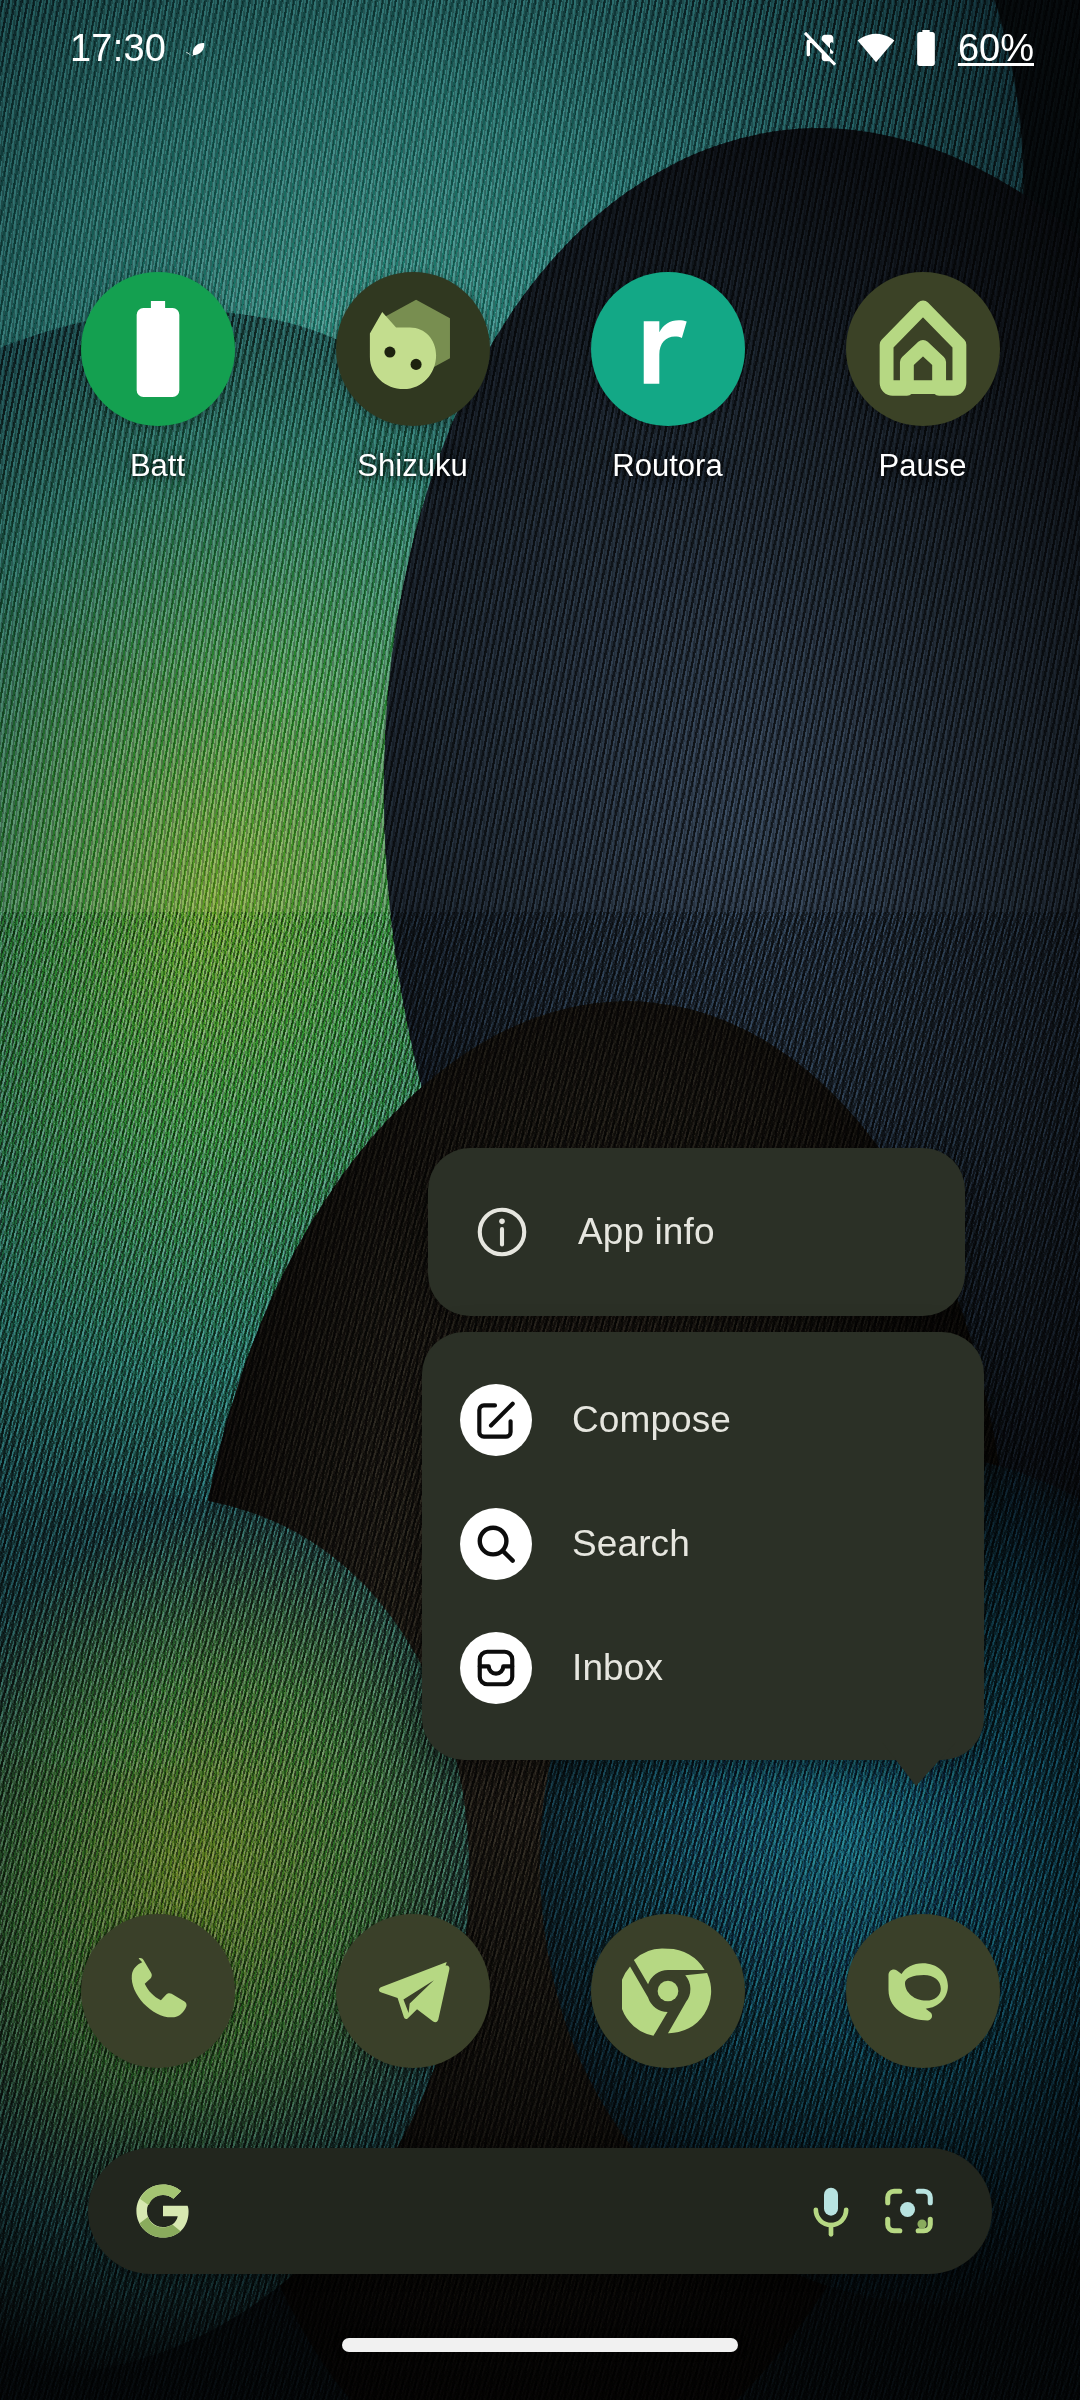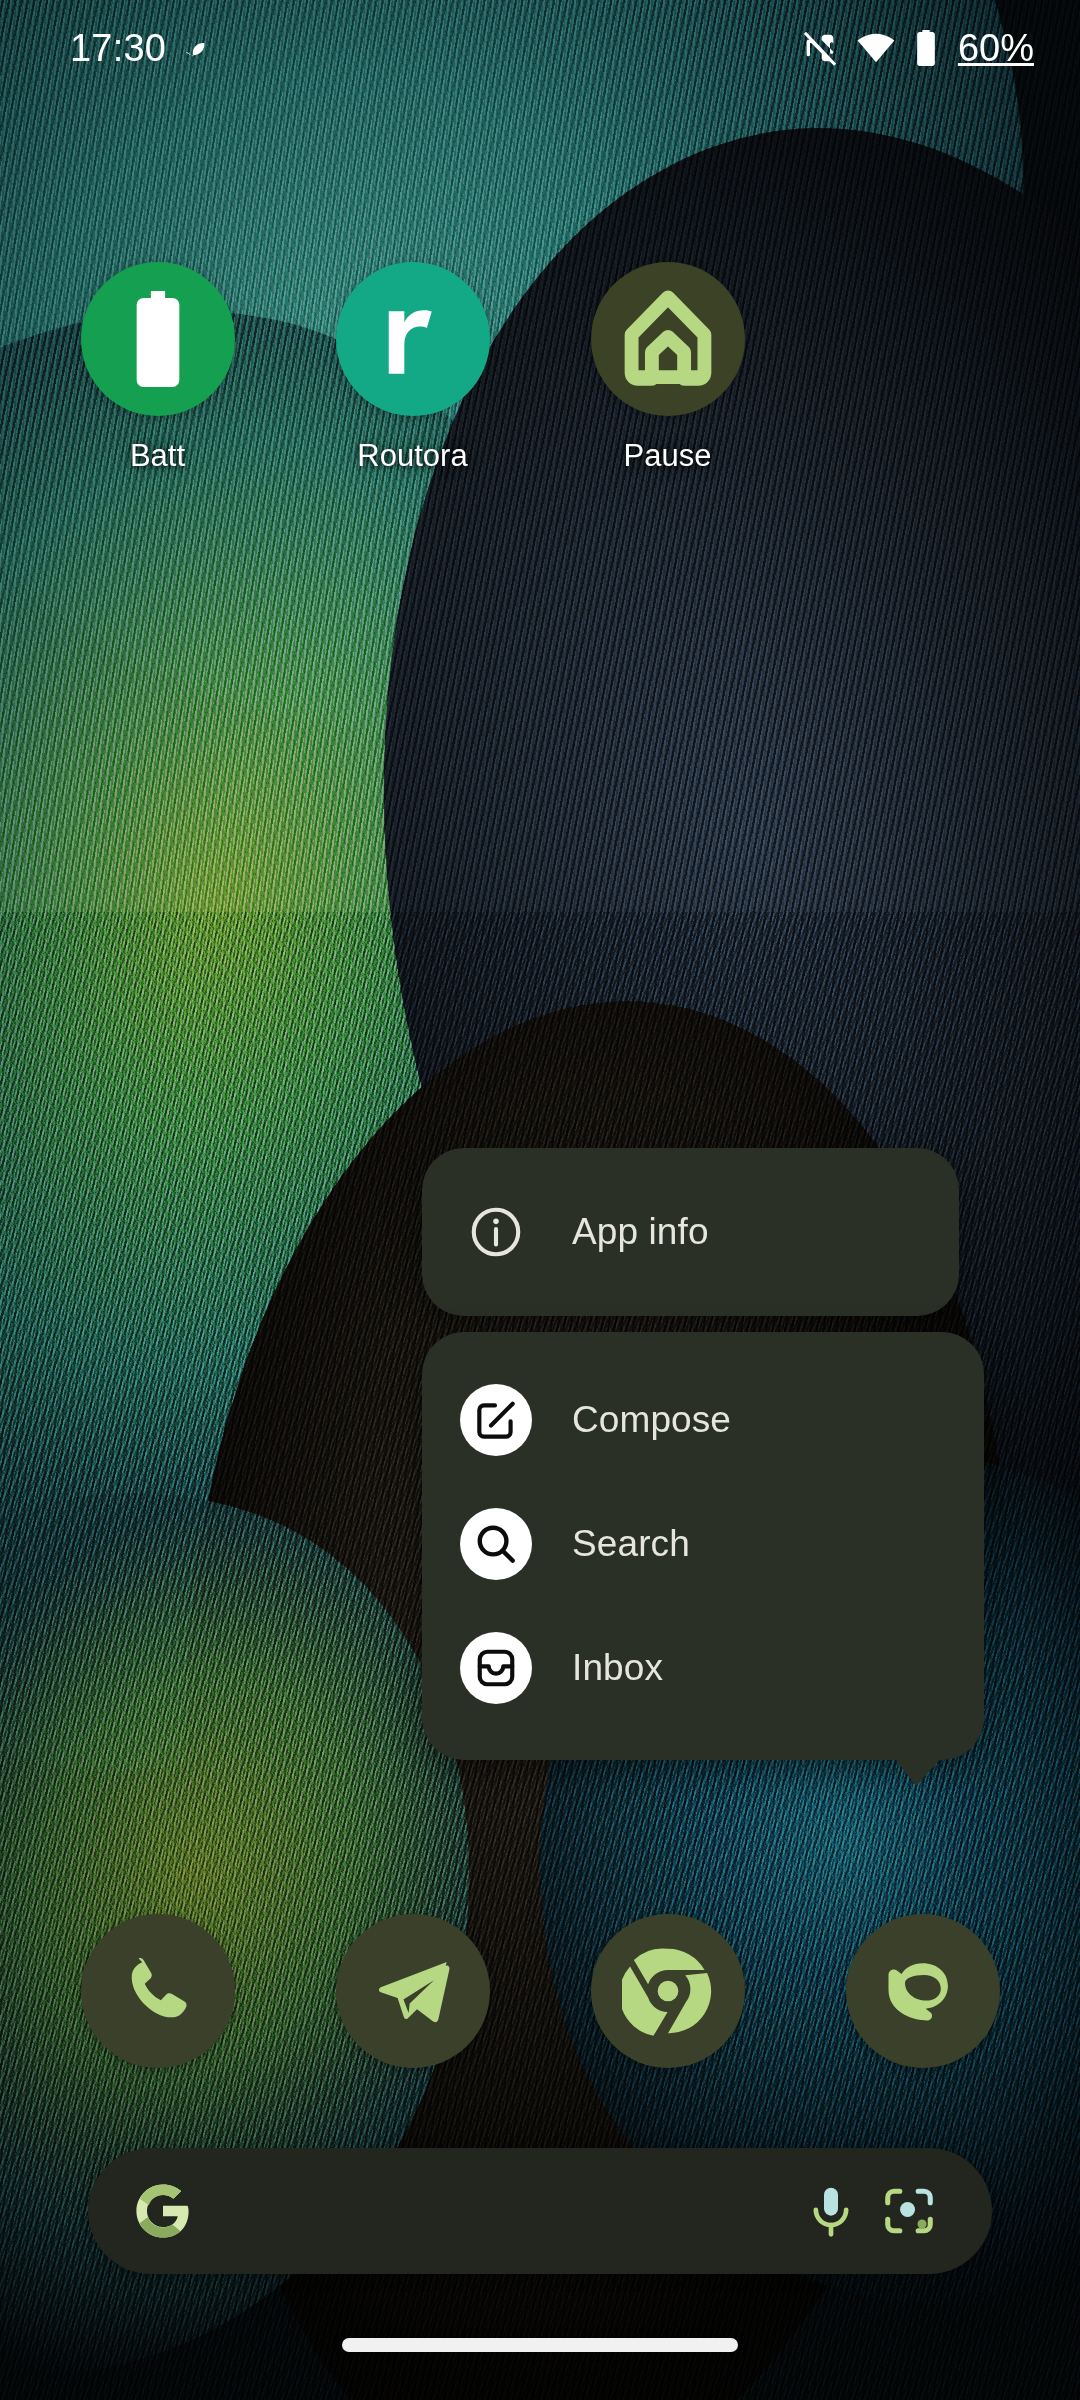--- a/index.html
+++ b/index.html
@@ -112,21 +112,21 @@
     color:#fff;
   }
   .sb-left { display:flex; align-items:center; gap:16px; }
   .sb-clock { font-size:38px; font-weight:500; letter-spacing:.2px; line-height:1; }
   .sb-right { display:flex; align-items:center; gap:16px; }
   .sb-batt-pct { font-size:38px; font-weight:500; line-height:1; margin-left:2px;text-decoration:underline; }
   .ico { display:inline-flex; align-items:center; justify-content:center; }
 
   
   #appgrid {
-    position:absolute; left:0; top:262px; width:1080px;
+    position:absolute; left:0; top:272px; width:1080px;
     display:grid; grid-template-columns:repeat(4,1fr);
     padding:0 30px;
   }
   .app { display:flex; flex-direction:column; align-items:center; }
   .app-icon {
     width:154px; height:154px; border-radius:50%;
     display:flex; align-items:center; justify-content:center;
     position:relative; overflow:hidden;
     box-shadow:0 2px 10px rgba(0,0,0,.28);
   }
@@ -137,21 +137,21 @@
   }
 
   
   #popup { position:absolute; left:422px; top:1148px; width:562px; }
   .menu-card {
     background:#2b3026;
     border-radius:42px;
     box-shadow:0 10px 34px rgba(0,0,0,.46);
     position:relative;
   }
-  .menu-card.sys { width:537px; padding:22px 4px 22px 0; }
+  .menu-card.sys { width:537px; margin-left:6px; padding:22px 4px 22px 0; }
   .menu-card.shortcuts { width:562px; margin-top:16px; padding:26px 0 30px 0; }
   .menu-row {
     display:flex; align-items:center;
     height:124px; padding-left:38px;
     cursor:default;
   }
   .menu-row .m-ico {
     width:72px; height:72px; flex:0 0 72px;
     display:flex; align-items:center; justify-content:center;
   }
@@ -260,20 +260,31 @@
 
     <div class="app">
       <div class="app-icon" style="background:#14a050;">
         <svg width="62" height="96" viewBox="0 0 34 54" fill="#fff">
           <path d="M21 0v4h4.2A3.8 3.8 0 0 1 29 7.8v42.4A3.8 3.8 0 0 1 25.2 54H8.8A3.8 3.8 0 0 1 5 50.2V7.8A3.8 3.8 0 0 1 8.8 4H13V0h8z"></path>
         </svg>
       </div>
       <div class="app-label">Batt</div>
     </div>
 
+    <div class="app">
+      <div class="app-icon" style="background:#303820;">
+        <svg width="154" height="154" viewBox="0 0 100 100">
+          <polygon points="52,18 74,30 74,56 52,68 30,56 30,30" fill="#7f9655" opacity=".92"></polygon>
+          <path d="M22 40 l8-14 9 10 h9 c10 0 17 8 17 18 0 12-9 22-21 22 -12 0-22-9-22-21 0-6 0-10 0-15z" fill="#c3dd8e"></path>
+          <circle cx="35" cy="52" r="3.6" fill="#1d220f"></circle>
+          <circle cx="52" cy="60" r="3.6" fill="#1d220f"></circle>
+        </svg>
+      </div>
+      <div class="app-label">Shizuku</div>
+    </div>
 
     <div class="app">
       <div class="app-icon" style="background:#13a886;">
         <svg width="104" height="104" viewBox="0 0 60 60">
           <path d="M16 14h9v6.4c2.1-4.4 6.1-7 11.2-7 1.8 0 3.3.3 4.6.8l-2.8 9.4c-1.2-.5-2.5-.8-4-.8-5.2 0-9 3.9-9 10.4V50H16V14z" fill="#fff"></path>
         </svg>
       </div>
       <div class="app-label">Routora</div>
     </div>
 

